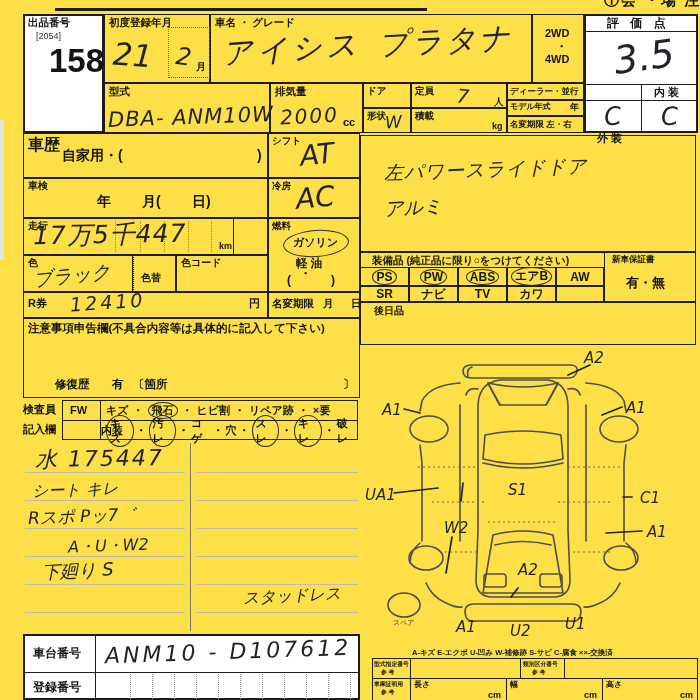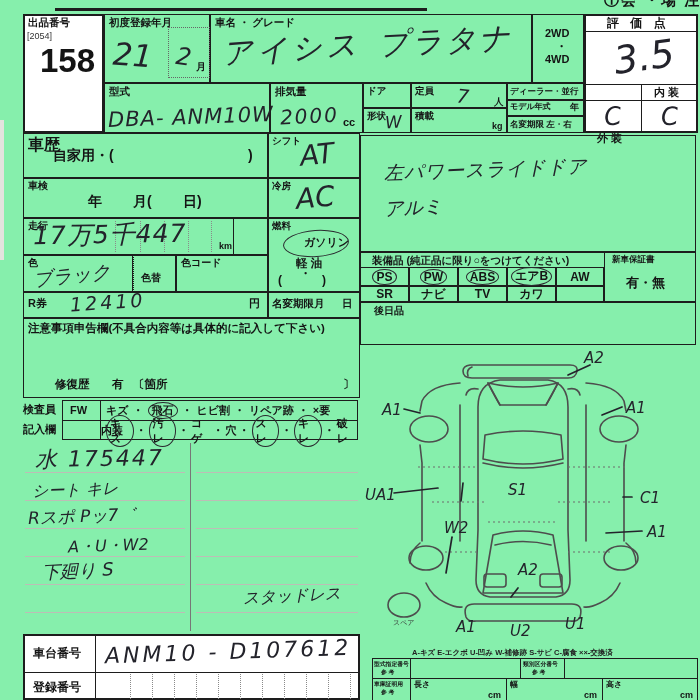--- a/index.html
+++ b/index.html
@@ -1,34 +1,34 @@
 <!DOCTYPE html>
 <html><head>
 <meta charset="utf-8">
 <style>
   html,body{margin:0;padding:0;}
-  .sheet{position:relative;width:700px;height:700px;background:#86efac;overflow:hidden;
+  .sheet{position:relative;width:700px;height:700px;background:#fde047;overflow:hidden;
          font-family:"Liberation Sans",sans-serif;color:#161616;}
   .abs{position:absolute;box-sizing:border-box;}
   .cell{position:absolute;box-sizing:border-box;border:1.4px solid #1d1d1d;}
   .thick{border-width:2.4px;}
   .lbl{position:absolute;font-weight:bold;color:#141414;white-space:nowrap;line-height:1.05;}
-  .txt{position:absolute;color:#141414;white-space:nowrap;line-height:1.05;}
+  .txt{position:absolute;color:#141414;white-space:nowrap;line-height:1.05;margin-left:9px;}
   .hw{position:absolute;font-family:"DejaVu Sans",sans-serif;font-style:italic;color:#23232b;
       white-space:nowrap;line-height:1;}
   .pre{white-space:pre;}
   .hline{position:absolute;background:#1d1d1d;}
   .vline{position:absolute;background:#1d1d1d;}
   .dotv{position:absolute;border-left:1.3px dotted #8a8a8a;}
   .rule{position:absolute;background:#bdbdb6;height:1px;}
   .crc{border:1.7px solid #2a2a2f;border-radius:50%;padding:0 3px;}
   .ellipse{position:absolute;border:1.7px solid #2a2a2f;border-radius:50%;}
   .eqcell{position:absolute;box-sizing:border-box;border:1.2px solid #1d1d1d;display:flex;
           align-items:center;justify-content:center;font-weight:bold;font-size:12px;}
-  .insprow{position:absolute;display:flex;align-items:center;gap:4px;font-weight:bold;font-size:11px;}
+  .insprow{position:absolute;display:flex;align-items:center;gap:4px;font-weight:bold;font-size:11px;font-family:Liberation Mono, monospace;}
   .svgtxt{font-family:"DejaVu Sans",sans-serif;font-style:italic;fill:#23232b;}
 </style>
 </head>
 <body>
 
 <div class="sheet">
 
   <div class="hline" style="left:55px;top:8px;width:372px;height:2.6px;"></div>
   <div class="lbl" style="left:604px;top:-8px;font-size:15px;letter-spacing:2px;">①会 ・場  注</div>
 
@@ -119,21 +119,21 @@
   <div class="dotv" style="left:140px;top:221px;height:31px;"></div>
   <div class="dotv" style="left:164px;top:221px;height:31px;"></div>
   <div class="dotv" style="left:188px;top:221px;height:31px;"></div>
   <div class="dotv" style="left:211px;top:221px;height:31px;"></div>
   <div class="vline" style="left:233px;top:218px;width:1.3px;height:37px;"></div>
   <div class="hw" style="left:33px;top:222px;font-size:25px;letter-spacing:1px;transform:rotate(-1deg);">17万5千447</div>
   <div class="lbl" style="left:219px;top:242px;font-size:9px;">km</div>
 
   <div class="cell" style="left:268px;top:218px;width:92px;height:74px;"></div>
   <div class="lbl" style="left:272px;top:221px;font-size:9.5px;">燃料</div>
-  <div class="lbl" style="left:304px;top:237px;font-size:11px;text-align:center;">ガソリン</div>
+  <div class="lbl" style="left:293px;top:237px;font-size:11px;text-align:center;">ガソリン</div>
   <div class="ellipse" style="left:283px;top:230px;width:64px;height:25px;transform:rotate(-4deg);"></div>
   <div class="lbl" style="left:296px;top:257px;font-size:11.5px;">軽 油</div>
   <div class="lbl" style="left:300px;top:268px;font-size:11px;">・</div>
   <div class="txt pre" style="left:278px;top:274px;font-size:12px;font-weight:bold;">(            )</div>
 
   <div class="cell" style="left:23px;top:255px;width:110px;height:37px;"></div>
   <div class="lbl" style="left:28px;top:258px;font-size:10px;">色</div>
   <div class="hw" style="left:33px;top:266px;font-size:19px;transform:rotate(-6deg);">ブラック</div>
   <div class="cell" style="left:133px;top:255px;width:43px;height:37px;border-left-style:dotted;"></div>
   <div class="lbl" style="left:141px;top:273px;font-size:10px;">色替</div>

